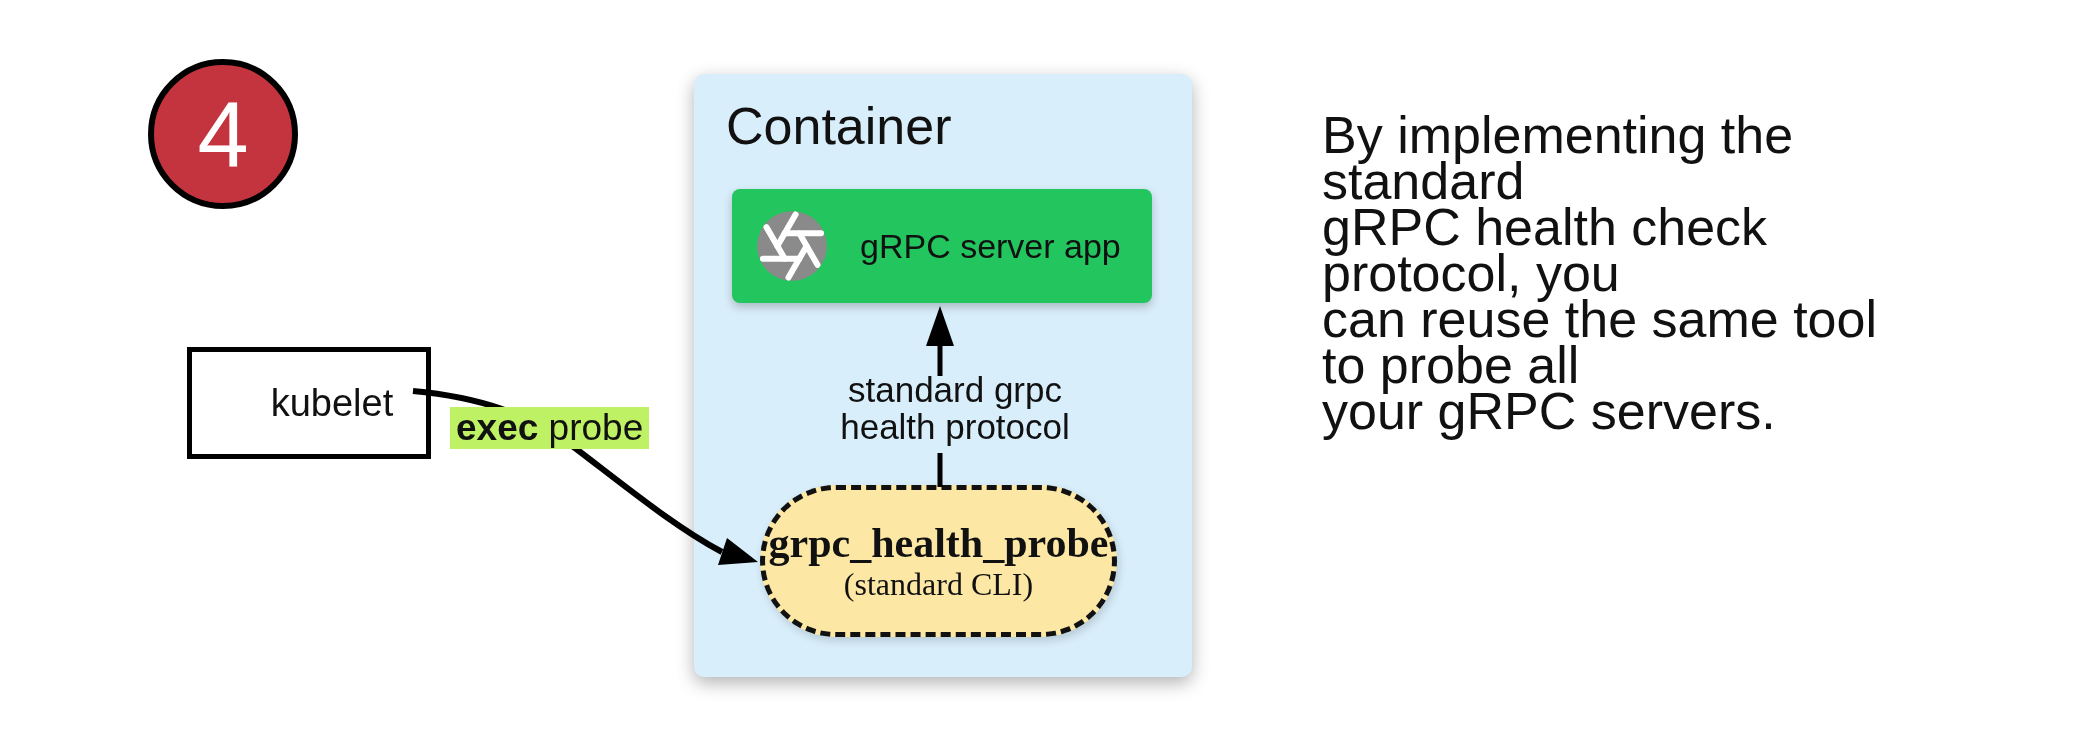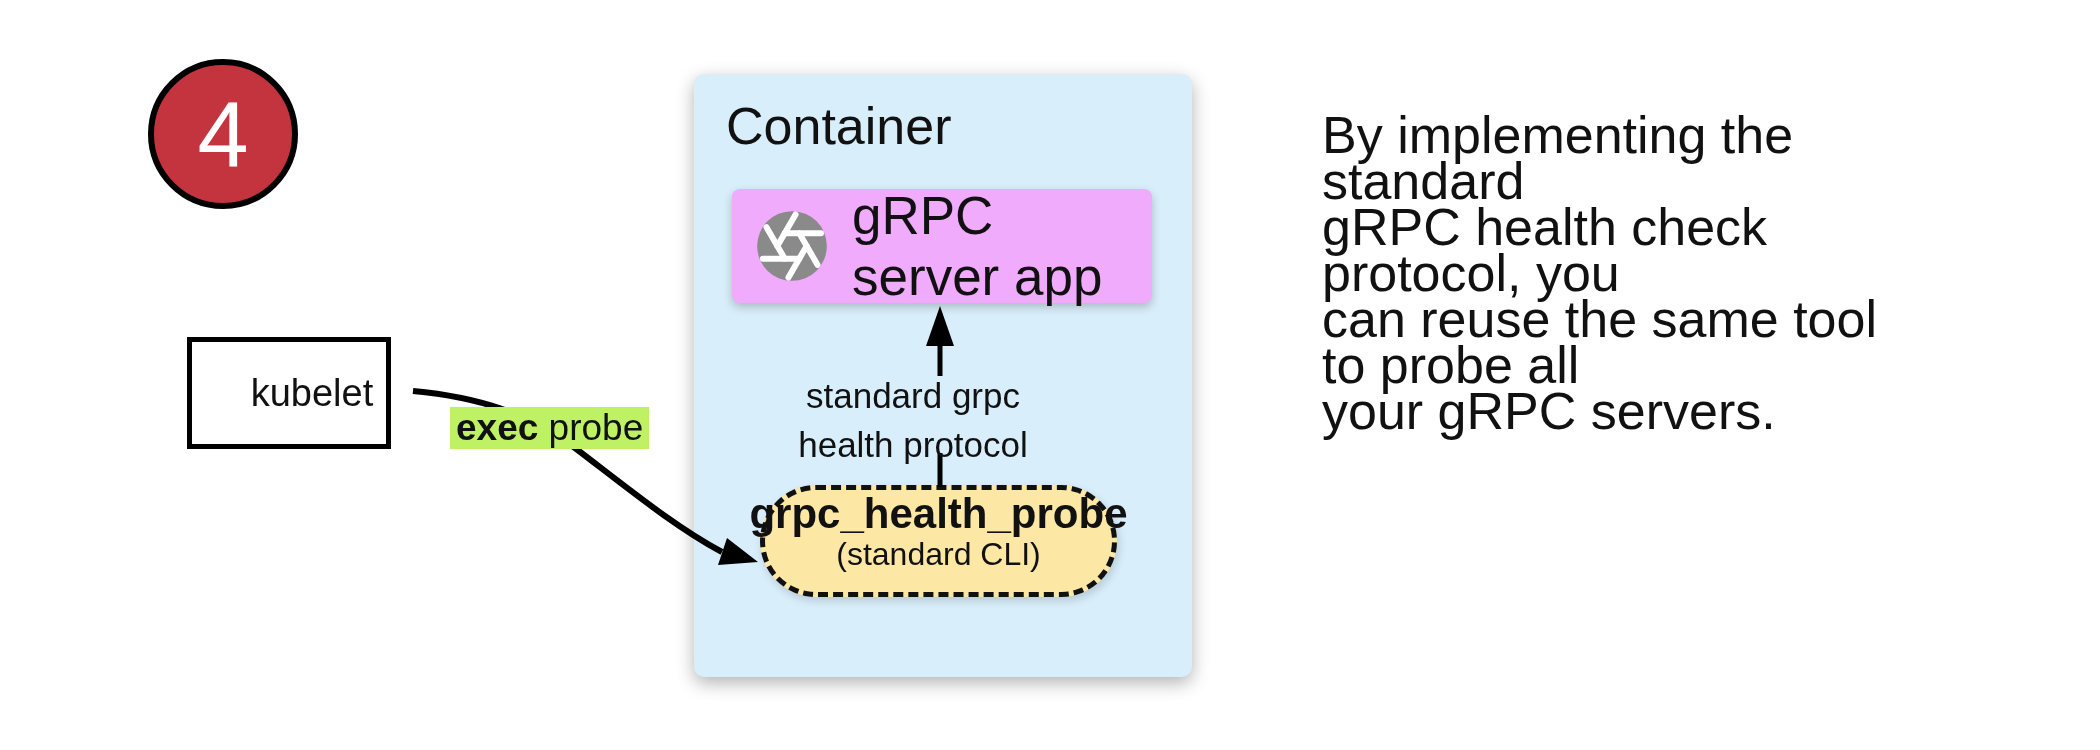--- a/index.html
+++ b/index.html
@@ -15,22 +15,22 @@
   .badge{
     position:absolute;left:148px;top:59px;
     width:150px;height:150px;border-radius:50%;
     border:6px solid #000;
     box-sizing:border-box;
     display:flex;align-items:center;justify-content:center;
     color:#fff;font-size:92px;font-weight:500;
   }
   
   .kubelet{
-    position:absolute;left:187px;top:337px;
-    width:204px;height:112px;
+    position:absolute;left:187px;top:347px;
+    width:244px;height:112px;
     border:5px solid #000;box-sizing:border-box;
     background:#fff;
     display:flex;align-items:center;justify-content:center;
     font-size:38px;
     padding-left:46px;
   }
   
   .container-box{
     position:absolute;left:694px;top:74px;
     width:498px;height:603px;
@@ -38,50 +38,52 @@
     box-shadow:0 6px 18px rgba(0,0,0,0.30);
     box-sizing:border-box;
   }
   .container-title{
     position:absolute;left:32px;top:22px;
     font-size:52px;
   }
   .server-box{
     position:absolute;left:38px;top:115px;
     width:420px;height:114px;
-    background:#f0abfc;border-radius:8px;
+    background:#22c55e;border-radius:8px;
     box-shadow:0 4px 10px rgba(0,0,0,0.22);
     display:flex;align-items:center;
-    font-size:53px;
+    font-size:34px;
+    gap:8px;
   }
   .server-box .icon{
     width:76px;height:76px;margin-left:22px;margin-right:22px;
     flex:0 0 auto;display:block;
   }
   .pill{
     position:absolute;left:66px;top:411px;
-    width:357px;height:112px;
+    width:357px;height:152px;
     border:5px dashed #111;border-radius:80px;
     box-sizing:border-box;
     box-shadow:2px 4px 8px rgba(0,0,0,0.15);
-    display:flex;flex-direction:column;align-items:center;justify-content:flex-start;
+    display:flex;flex-direction:column;align-items:center;justify-content:center;
     line-height:1.12;
+    font-family:Liberation Serif, serif;
   }
   .pill-title{font-size:42px;font-weight:bold;}
   .pill-subtitle{font-size:32px;}
   
   .arrows{
     position:absolute;left:0;top:0;width:2100px;height:750px;
     z-index:5;pointer-events:none;
   }
   
   .protocol-label{
-    position:absolute;left:913px;top:371px;
+    position:absolute;left:955px;top:371px;
     transform:translateX(-50%);
-    text-align:center;font-size:35px;line-height:49px;
+    text-align:center;font-size:35px;line-height:37px;
     white-space:pre-line;z-index:6;
   }
   .exec-label{
     position:absolute;left:450px;top:407px;
     font-size:37px;background:#bef264;padding:0 6px;
     z-index:6;white-space:nowrap;
   }
   .exec-label .em{font-weight:bold;}
   
   .note{

